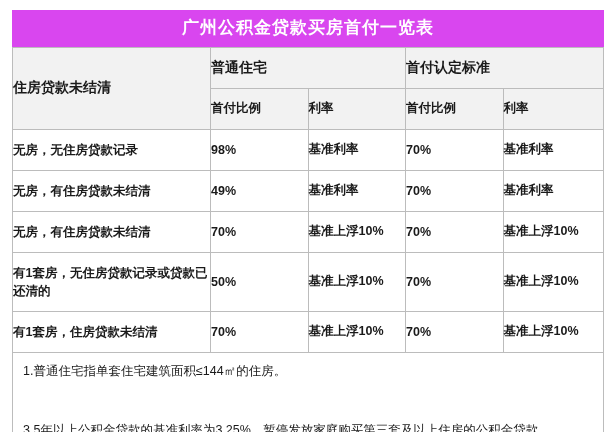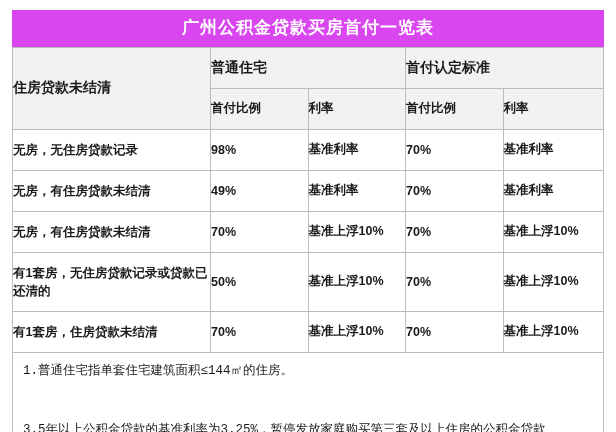--- a/index.html
+++ b/index.html
@@ -65,21 +65,20 @@
   .notes {
     border: 1px solid #bcbcbc;
     border-top: none;
     padding: 8px 10px 10px 10px;
     font-size: 12.5px;
     line-height: 1.6;
     color: #1a1a1a;
   }
   .notes div {
     white-space: nowrap;
-    font-family: Liberation Mono, monospace;
   }
   .notes div.wrap {
     white-space: normal;
     margin-top: 39px;
   }
 </style>
 </head>
 <body>
 
 <div id="page">

